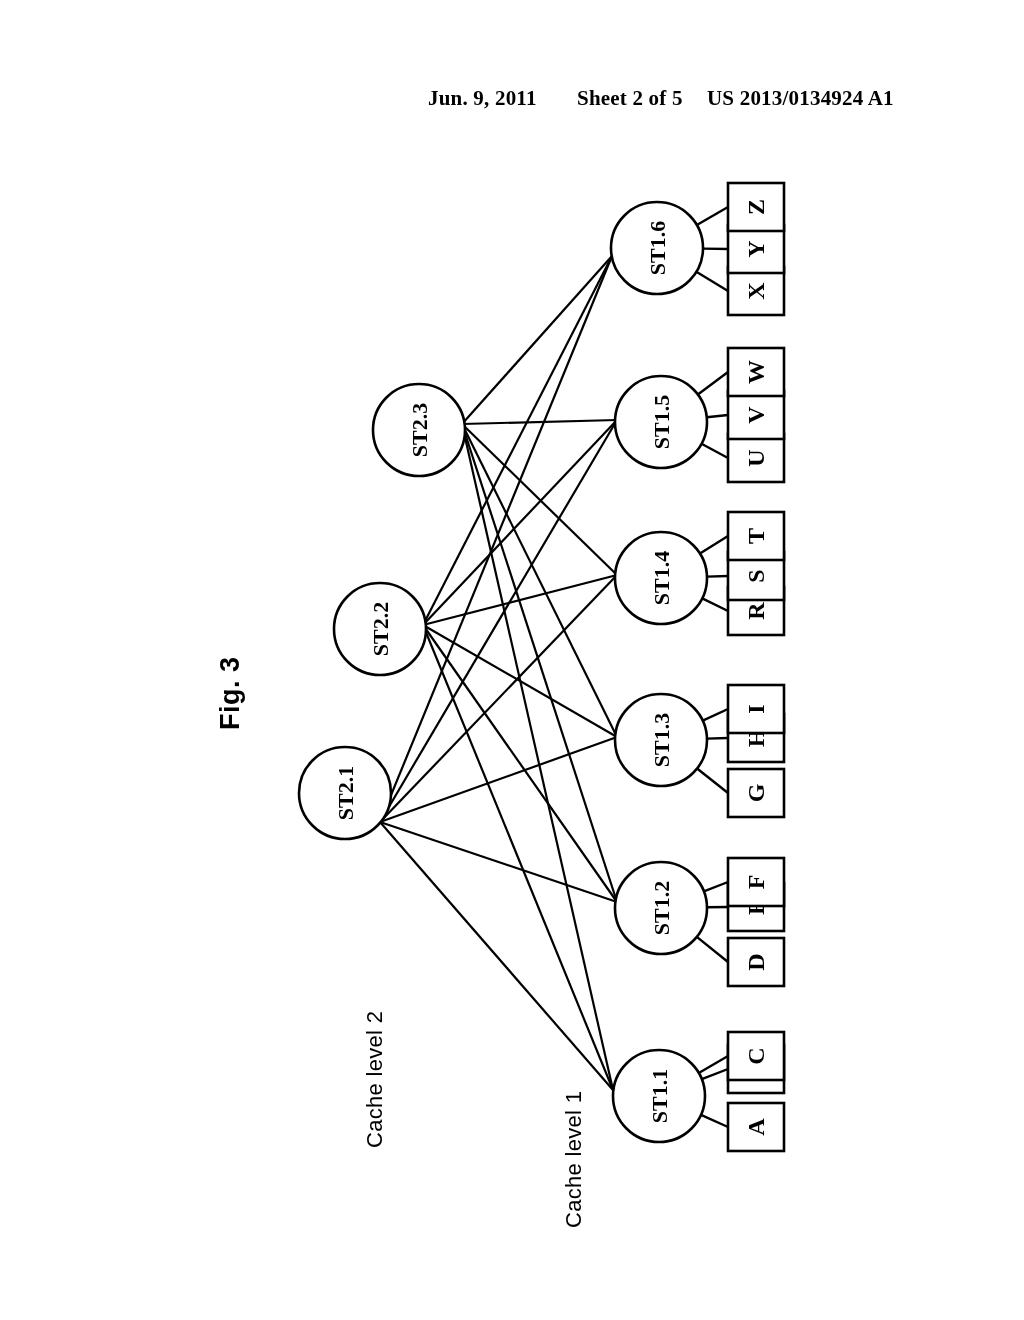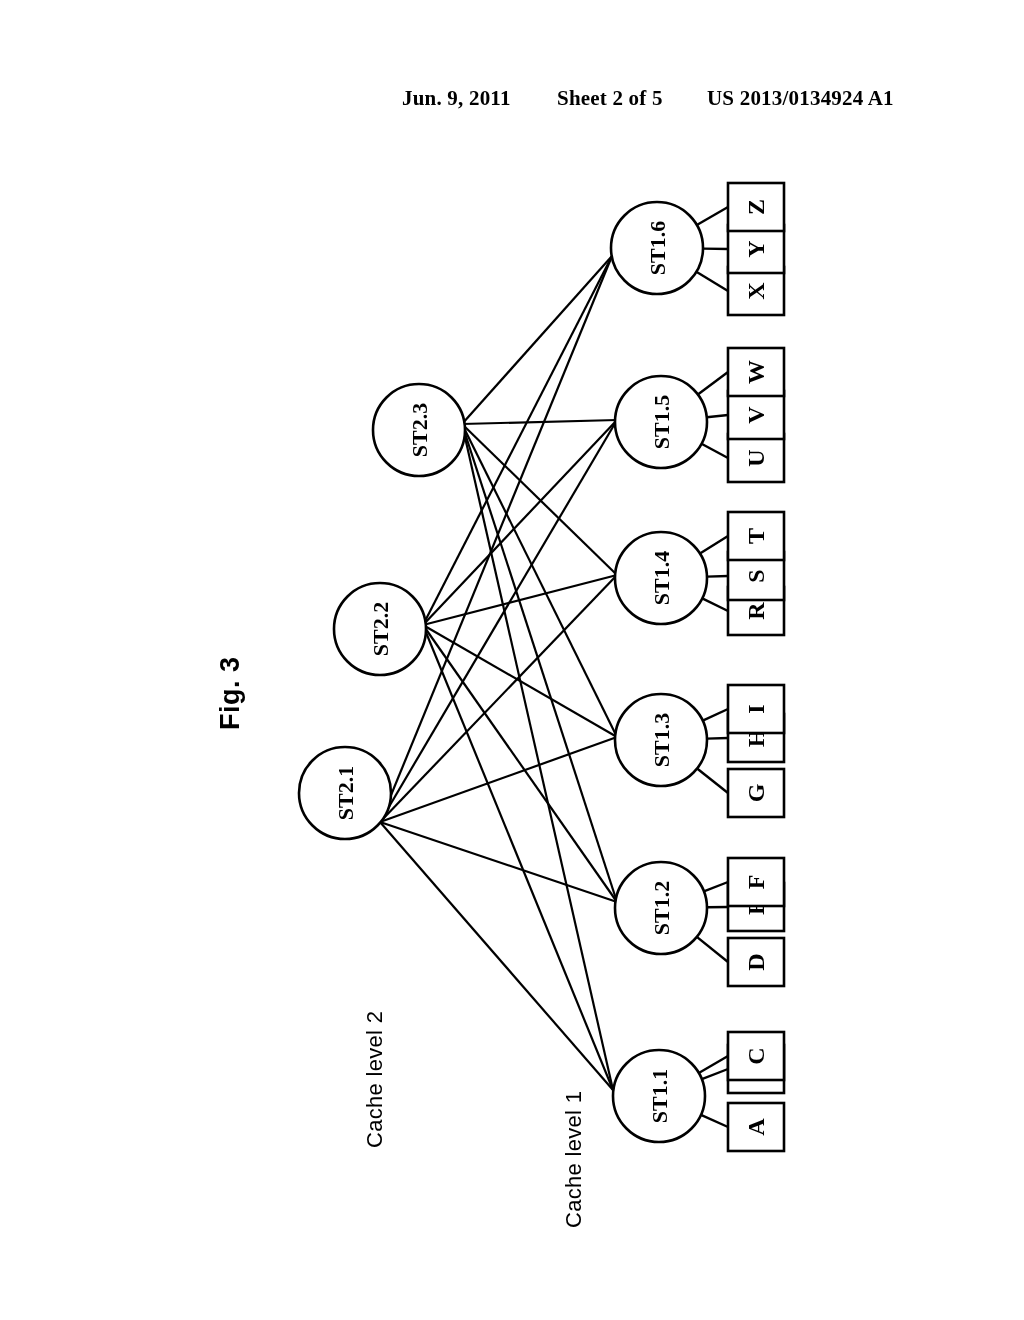--- a/index.html
+++ b/index.html
@@ -23,22 +23,22 @@
     left: 0;
     width: 1024px;
     height: 34px;
     font-family: "Liberation Serif", serif;
     font-weight: bold;
     font-size: 21px;
     letter-spacing: 0.2px;
     white-space: nowrap;
   }
   #page-header .hdr-pub   { position:absolute; left:126px;  top:0; }
-  #page-header .hdr-date  { position:absolute; left:402px;  top:0; }
-  #page-header .hdr-sheet { position:absolute; left:557px;  top:0; }
+  #page-header .hdr-date  { position:absolute; left:428px;  top:0; }
+  #page-header .hdr-sheet { position:absolute; left:577px;  top:0; }
   #page-header .hdr-num   { position:absolute; left:707px;  top:0; }
 
   
   #figure-canvas {
     position: absolute;
     left: 0;
     top: 0;
     width: 1024px;
     height: 1320px;
   }

